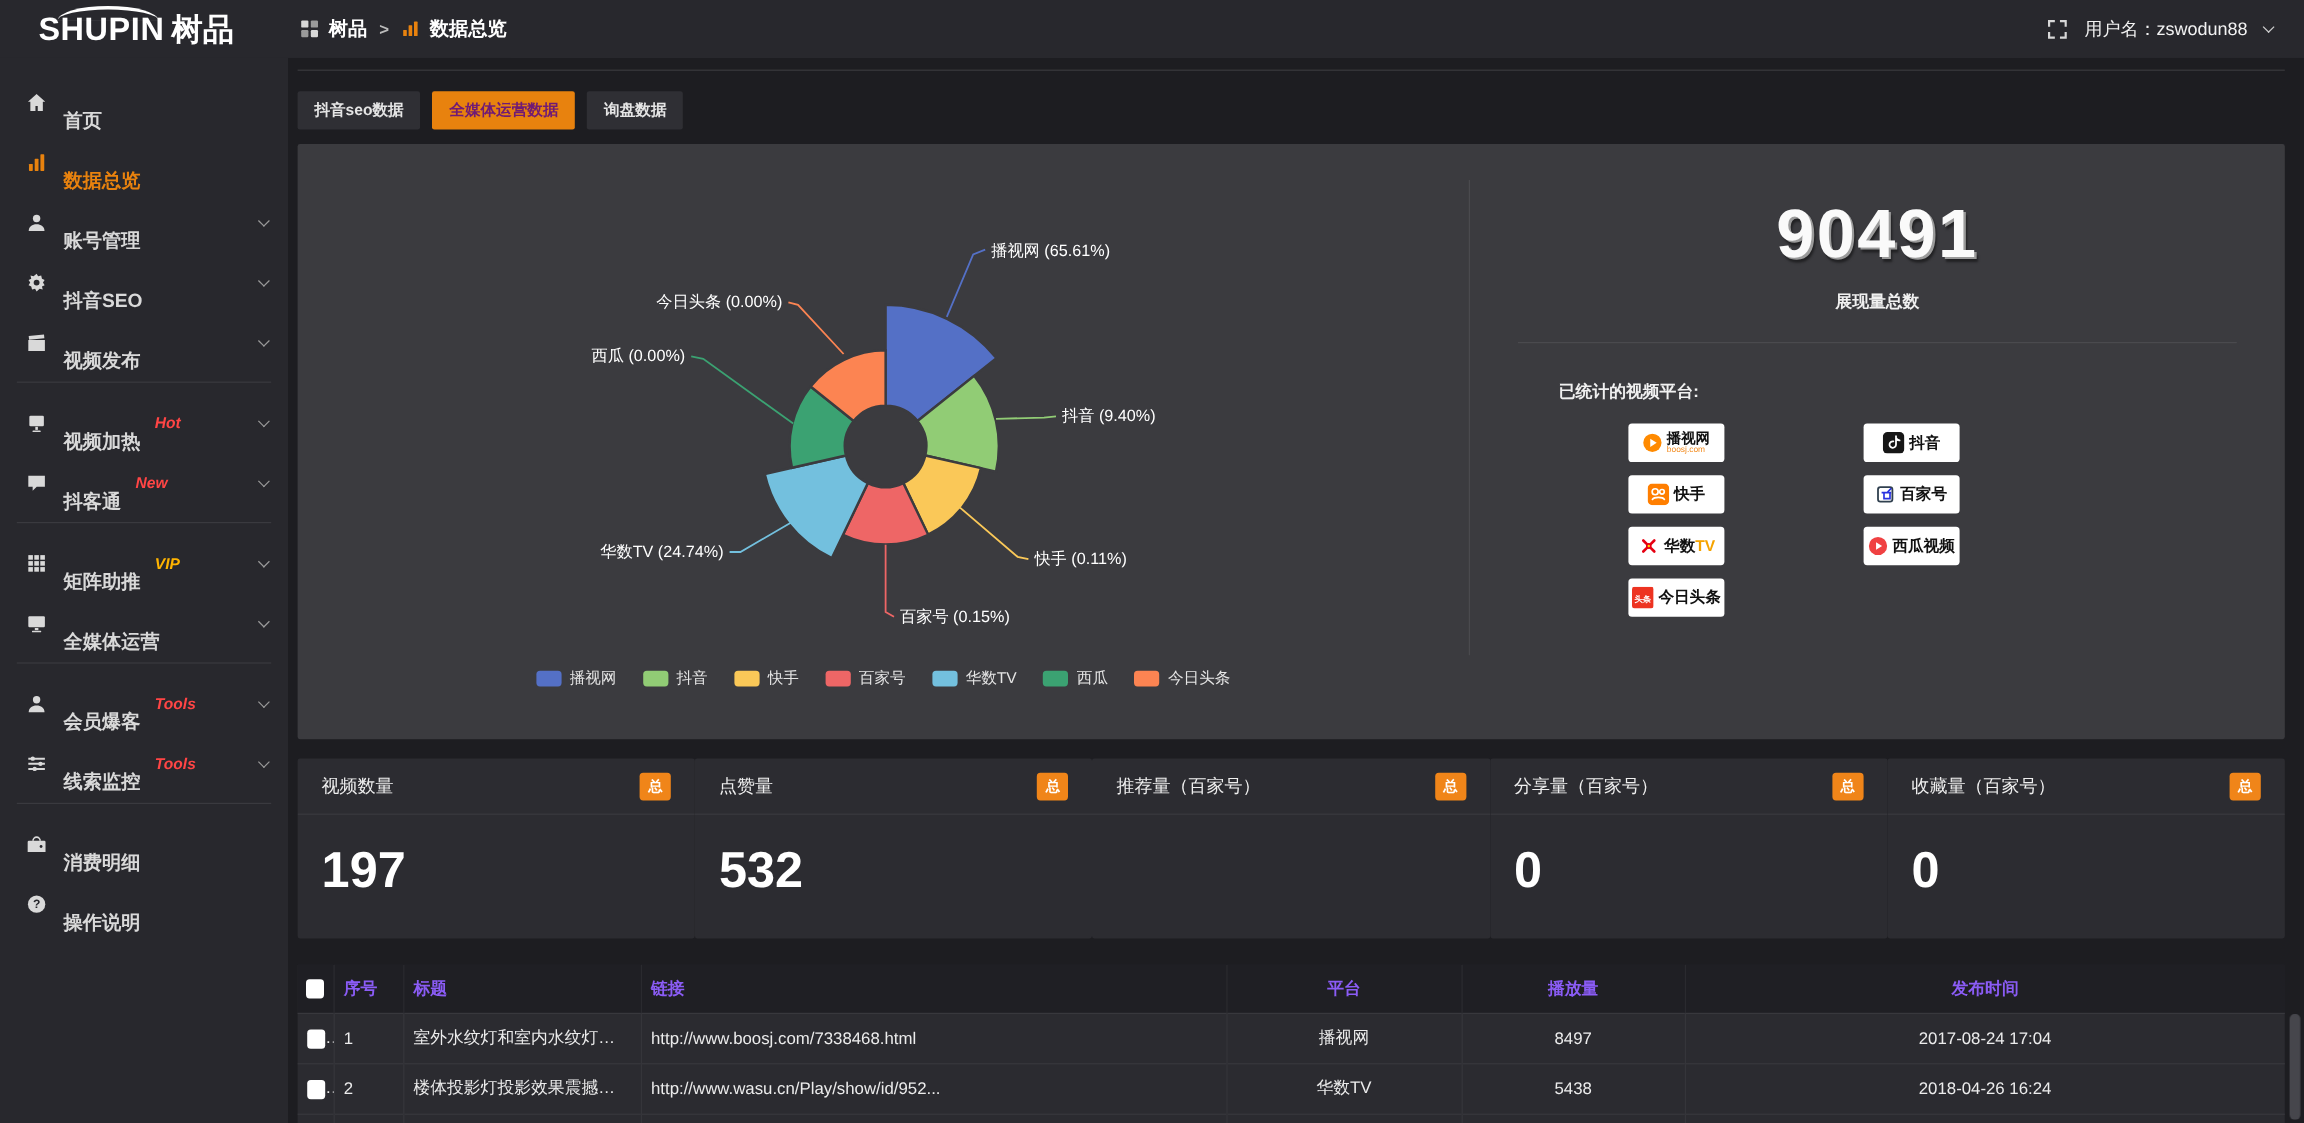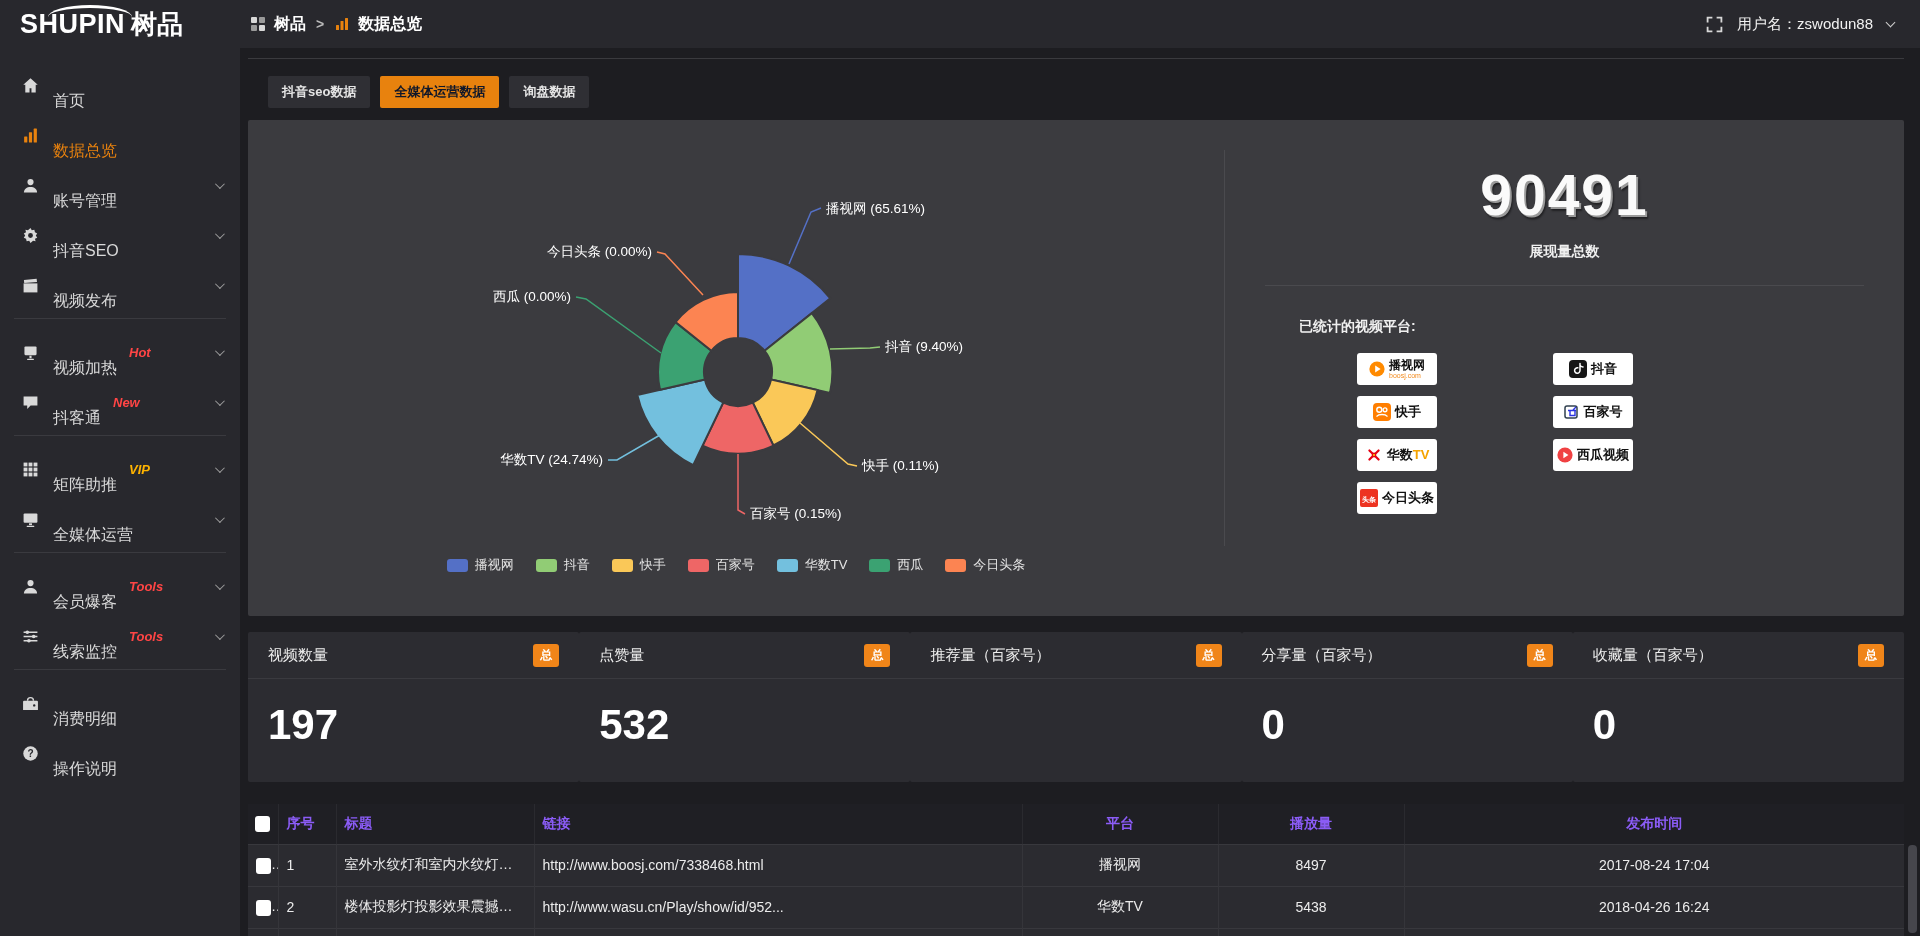--- a/index.html
+++ b/index.html
@@ -1,44 +1,44 @@
 <!DOCTYPE html>
 <html><head>
 <meta charset="utf-8">
 <style>
   html,body{margin:0;padding:0;width:1920px;height:936px;overflow:hidden;
     background:#1d1d21;color:#e8e8e8;font-family:"Liberation Sans","DejaVu Sans",sans-serif;}
   *{box-sizing:border-box;}
   
   .topbar{position:fixed;top:0;left:0;right:0;height:48px;background:#28282d;display:flex;align-items:center;z-index:10;}
-  .logo{width:240px;padding-left:20px;display:flex;align-items:baseline;position:relative;height:48px;align-items:center;}
+  .logo{width:240px;padding-left:32px;display:flex;align-items:baseline;position:relative;height:48px;align-items:center;}
   .logo-arc{position:absolute;top:5px;left:48px;width:84px;height:12px;border-top:3px solid #fff;border-radius:50% 50% 0 0/100% 100% 0 0;}
   .logo-en{font-size:27px;font-weight:800;color:#fff;letter-spacing:.5px;}
   .logo-cn{font-size:26px;font-weight:800;color:#fff;margin-left:6px;}
   .breadcrumb{display:flex;align-items:center;gap:8px;margin-left:10px;font-size:16px;font-weight:700;color:#fff;}
   .bc-ico{display:inline-flex;width:16px;height:16px;}
   .bc-sep{color:#bbb;font-size:14px;margin:0 2px;}
   .top-right{margin-left:auto;display:flex;align-items:center;gap:14px;padding-right:26px;font-size:15px;color:#f2f2f2;}
   .chev{display:inline-block;width:7px;height:7px;border-right:1.6px solid #cfcfcf;border-bottom:1.6px solid #cfcfcf;transform:rotate(45deg);margin-top:-4px;}
   
   .sidebar{position:fixed;top:48px;left:0;bottom:0;width:240px;background:#28282d;padding-top:12px;}
   .sb-item{display:flex;align-items:center;height:50px;padding:0 18px 0 22px;color:#d9d9d9;font-size:16px;cursor:pointer;}
   .sb-item.active{color:#e8820e;}
   .sb-ico{width:17px;height:17px;display:inline-flex;margin-right:14px;flex:0 0 17px;}
   .sb-ico svg{width:100%;height:100%;}
-  .sb-label{font-weight:400;margin-top:32px;}
+  .sb-label{font-weight:700;margin-top:32px;}
   .sb-tag{font-size:13px;font-weight:800;font-style:italic;margin-left:12px;}
   .sb-chev{margin-left:auto;width:7px;height:7px;border-right:1.6px solid #9b9b9b;border-bottom:1.6px solid #9b9b9b;transform:rotate(45deg) translateY(-2px);}
   .sb-div{height:1px;background:#3a3a3f;margin:8px 14px;}
   
   .main{position:absolute;left:240px;top:48px;right:0;bottom:0;padding:0 16px 0 8px;}
   .main-hairline{height:1px;background:#3a3a3e;margin-top:10px;}
-  .tabs{display:flex;gap:10px;margin-top:17px;margin-left:20px;}
+  .tabs{display:flex;gap:10px;margin-top:17px;}
   .tab{border:none;background:#2f2f34;color:#e5e5e5;font-size:13px;font-weight:700;padding:7px 14px;border-radius:2px;cursor:pointer;font-family:inherit;}
-  .tab.active{background:#e8820e;color:#0f172a;}
+  .tab.active{background:#e8820e;color:#701a75;}
   
   .panel{margin-top:12px;height:496px;background:#3b3b3f;display:flex;position:relative;border-radius:2px;}
   .panel-left{width:976px;position:relative;flex:0 0 976px;}
   .rose{display:block;}
   .legend{position:absolute;bottom:42px;left:0;right:0;display:flex;justify-content:center;gap:22px;}
   .lg-item{display:inline-flex;align-items:center;gap:7px;font-size:13px;color:#e5e5e5;cursor:pointer;}
   .sw{width:21px;height:13px;border-radius:3px;display:inline-block;}
   .vdiv{width:1px;background:#4a4a4e;margin:30px 0 70px;}
   .panel-right{flex:1;padding:0 40px;}
   .big-num{margin-top:42px;text-align:center;font-size:57px;font-weight:800;color:#fafafa;letter-spacing:2px;

